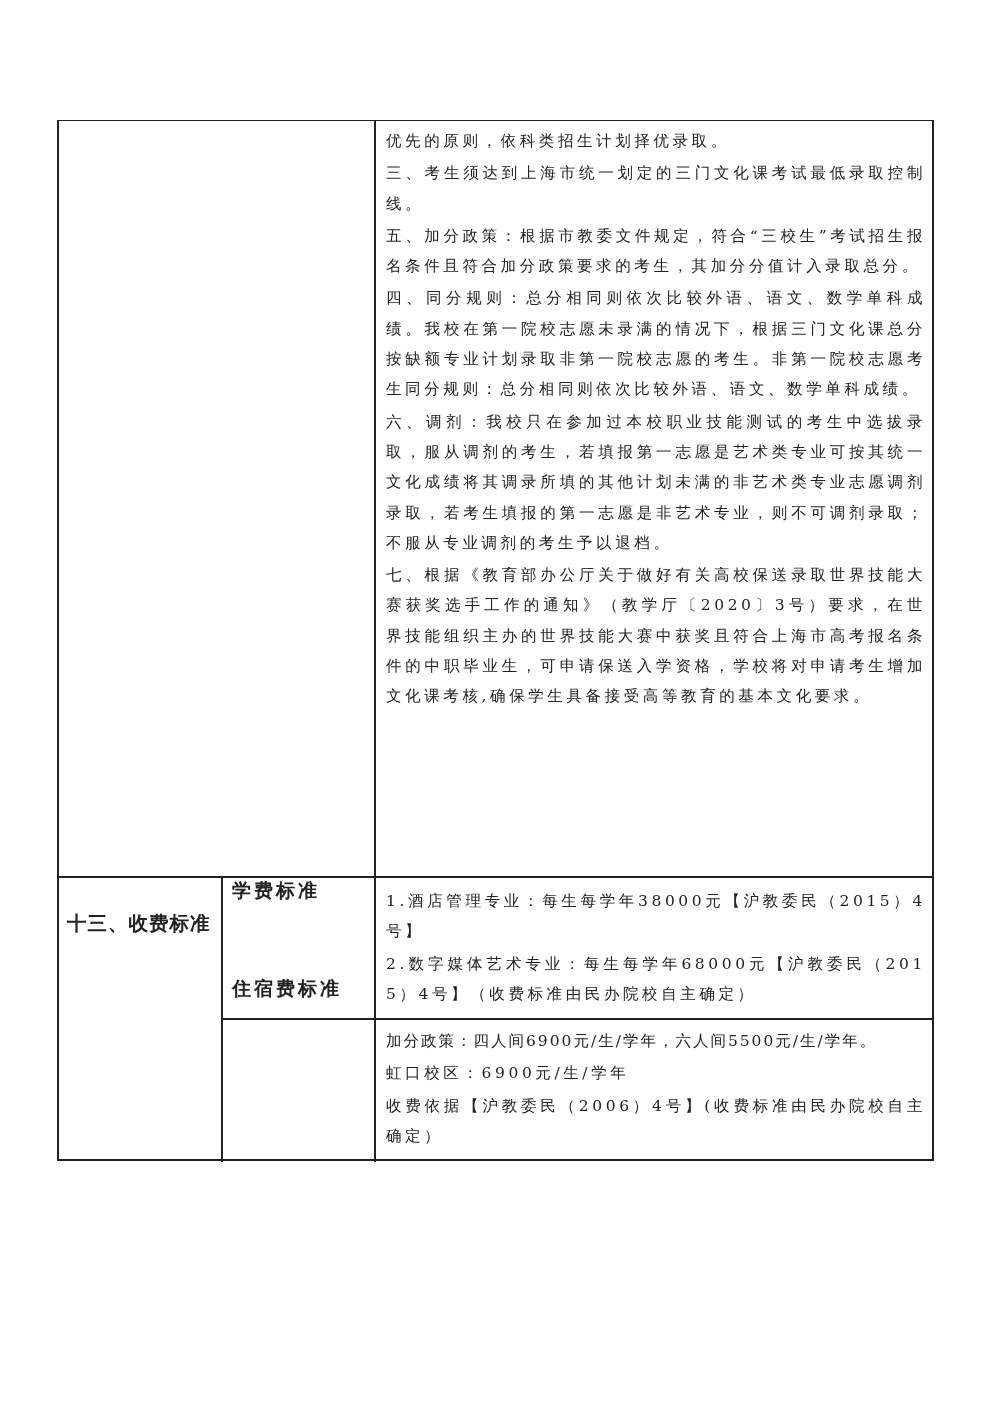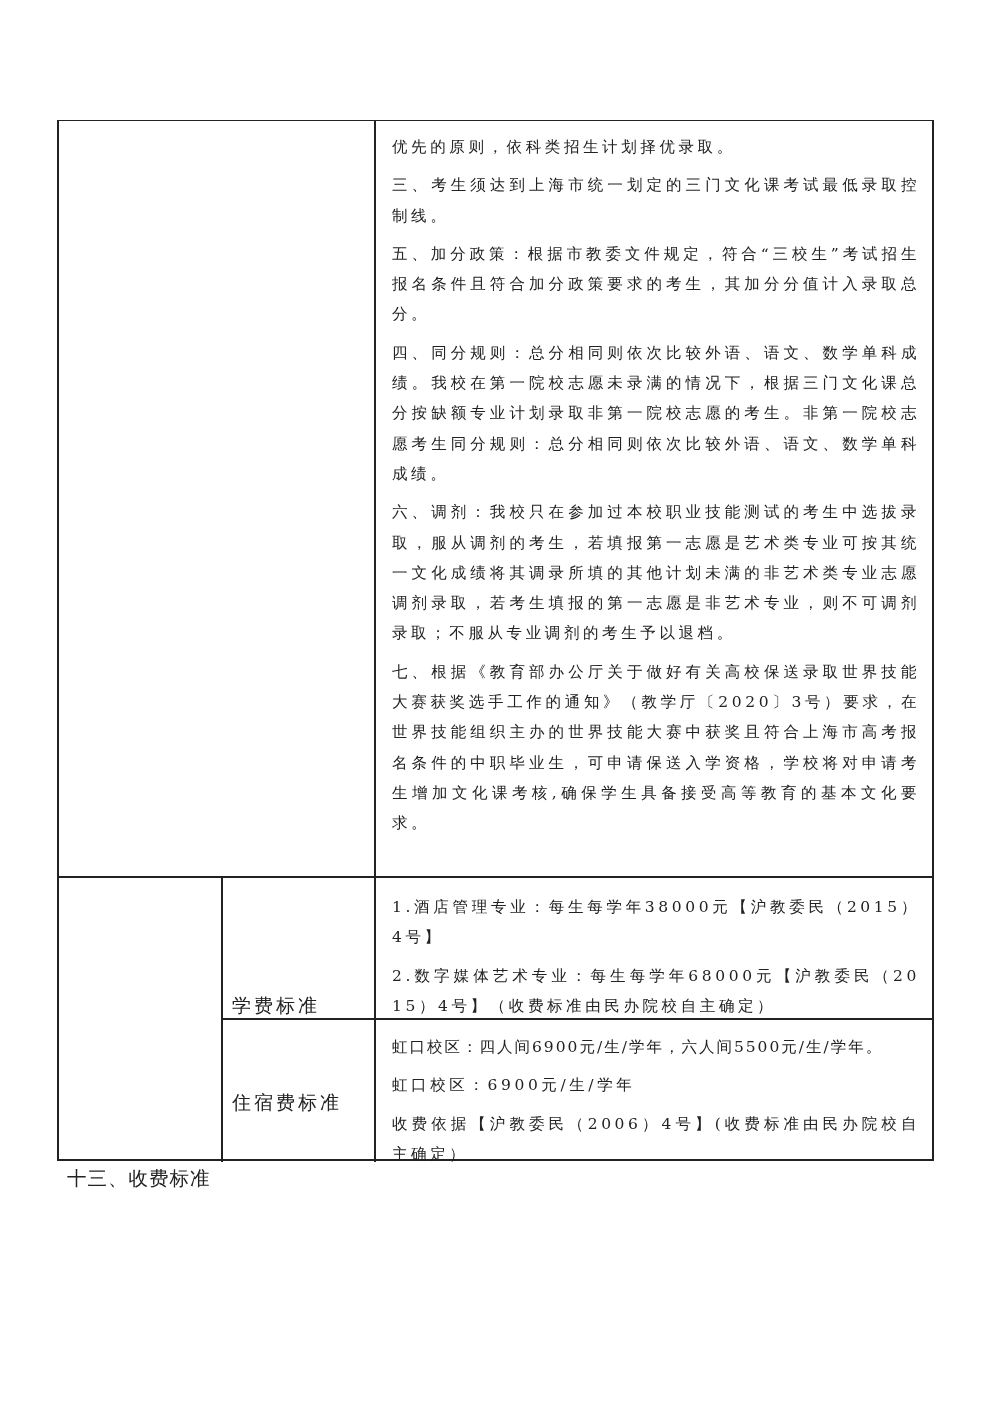--- a/index.html
+++ b/index.html
@@ -12,23 +12,23 @@
       position: absolute; left: 57px; top: 120px; width: 877px; height: 1041px;
       border: 2px solid #222; border-top-width: 1.5px; box-sizing: border-box;
     }
     .cell { position: absolute; box-sizing: border-box; }
     .vline { position: absolute; background: #222; width: 1.5px; }
     .hline { position: absolute; background: #222; height: 1.5px; }
     .content {
       font-size: 15.5px; line-height: 30.3px; letter-spacing: 3.6px;
       padding: 3px 6px 0 8px; text-align: justify; word-break: break-all;
     }
-    .content p { margin: 8px; }
+    .content p { margin: 2px; }
     .label {
-      font-size: 19px; letter-spacing: 3px; display: flex; align-items: flex-end;
+      font-size: 19px; letter-spacing: 3px; display: flex; align-items: flex-start; font-weight: bold;
     }
   </style>
 </head>
 <body>
 
 <div class="table">
 
   <div class="cell" style="left:0; top:0; width:316px; height:755px;"></div>
   <div class="vline" style="left:315px; top:0; height:1041px;"></div>
   <div class="cell content" style="left:317px; top:0; width:558px; height:755px;">
@@ -54,17 +54,17 @@
     <p>1.酒店管理专业：每生每学年38000元【沪教委民（2015）4号】</p>
     <p>2.数字媒体艺术专业：每生每学年68000元【沪教委民（2015）4号】（收费标准由民办院校自主确定）</p>
   </div>
 
   <div class="hline" style="left:163px; top:897px; width:712px;"></div>
 
   <div class="cell label" style="left:164px; top:855px; width:151px; height:140px; padding-left:9px;">
     <span>住宿费标准</span>
   </div>
   <div class="cell content" style="left:317px; top:899px; width:558px; height:140px; padding-top:4px;">
-    <p style="letter-spacing:2px;">虹口校区：四人间6900元/生/学年，六人间5500元/生/学年。</p>
+    <p style="letter-spacing:2px;">加分政策：四人间6900元/生/学年，六人间5500元/生/学年。</p>
     <p>虹口校区：6900元/生/学年</p>
     <p>收费依据【沪教委民（2006）4号】(收费标准由民办院校自主确定）</p>
   </div>
 </div>
 
 </body></html>

